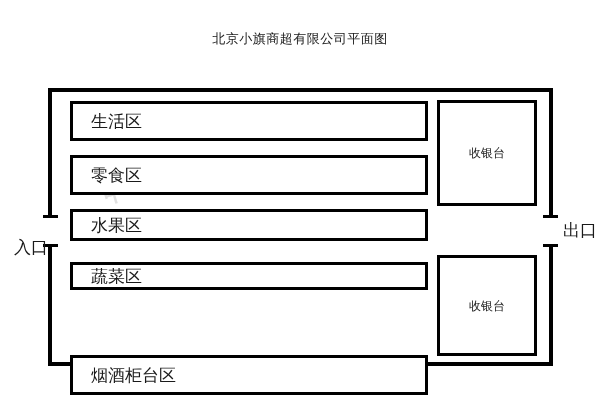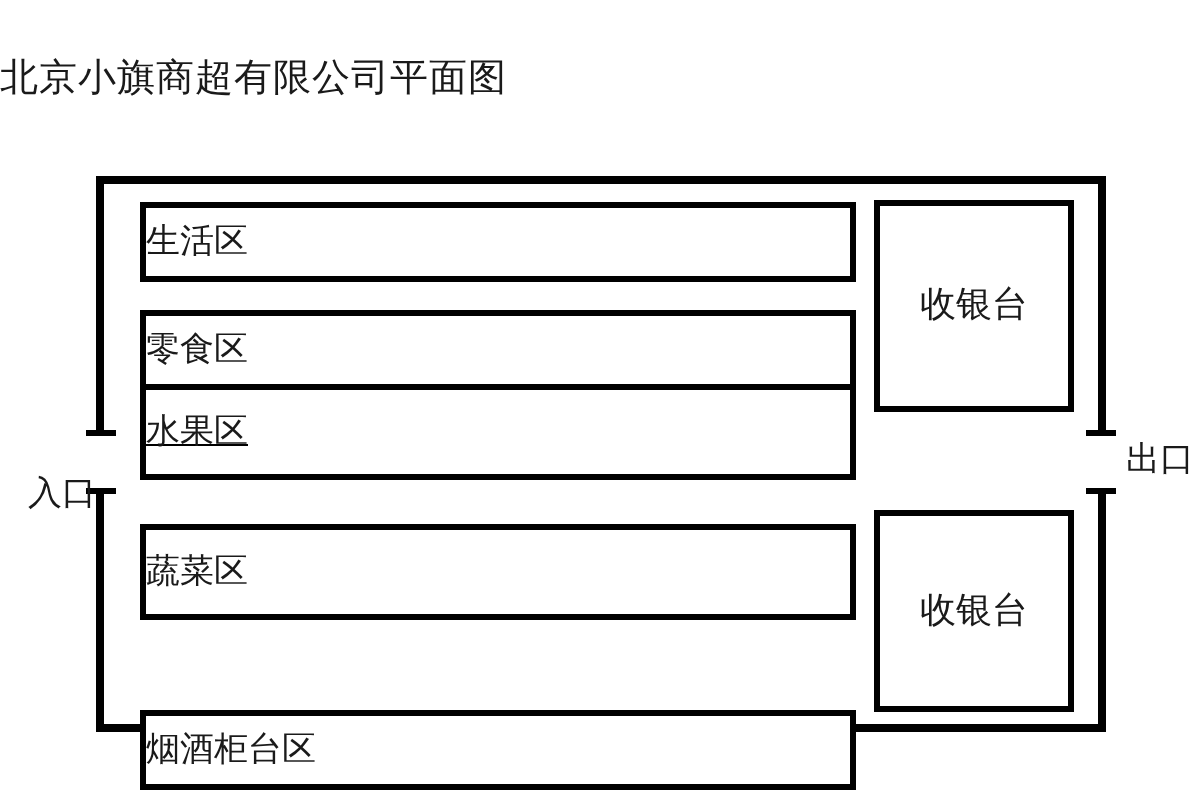--- a/index.html
+++ b/index.html
@@ -22,21 +22,22 @@
     width: 600px;
     height: 400px;
   }
 
   
   .plan-title {
     position: absolute;
     left: 0;
     top: 27px;
     width: 600px;
-    font-size: 19px;
+    text-align: center;
+    font-size: 13px;
     line-height: 24px;
     color: #1a1a1a;
     font-weight: 400;
     letter-spacing: 0.5px;
     white-space: nowrap;
   }
 
   
   .watermark {
     position: absolute;
@@ -102,43 +103,44 @@
     border: 3px solid #000000;
     box-sizing: border-box;
     background: #ffffff;
     display: flex;
     align-items: center;
   }
   .zone-label {
     font-size: 17px;
     line-height: 20px;
     color: #1a1a1a;
+    padding-left: 18px;
     white-space: nowrap;
   }
 
   .zone-0 { top: 101px; height: 40px; }
   .zone-1 { top: 155px; height: 40px; }
-  .zone-2 { top: 192px; height: 48px; text-decoration: underline; }
-  .zone-3 { top: 262px; height: 48px; }
+  .zone-2 { top: 209px; height: 32px; }
+  .zone-3 { top: 262px; height: 28px; }
   .zone-4 { top: 316px; height: 40px; margin-top: 39px; }
 
   
   .counter {
     position: absolute;
     left: 437px;
     width: 100px;
     border: 3px solid #000000;
     box-sizing: border-box;
     background: #ffffff;
     display: flex;
     align-items: center;
     justify-content: center;
   }
   .counter-label {
-    font-size: 18px;
+    font-size: 12px;
     line-height: 20px;
     color: #1a1a1a;
     white-space: nowrap;
   }
   .counter-0 { top: 100px; height: 106px; }
   .counter-1 { top: 255px; height: 101px; }
 </style>
 </head>
 <body>
 

